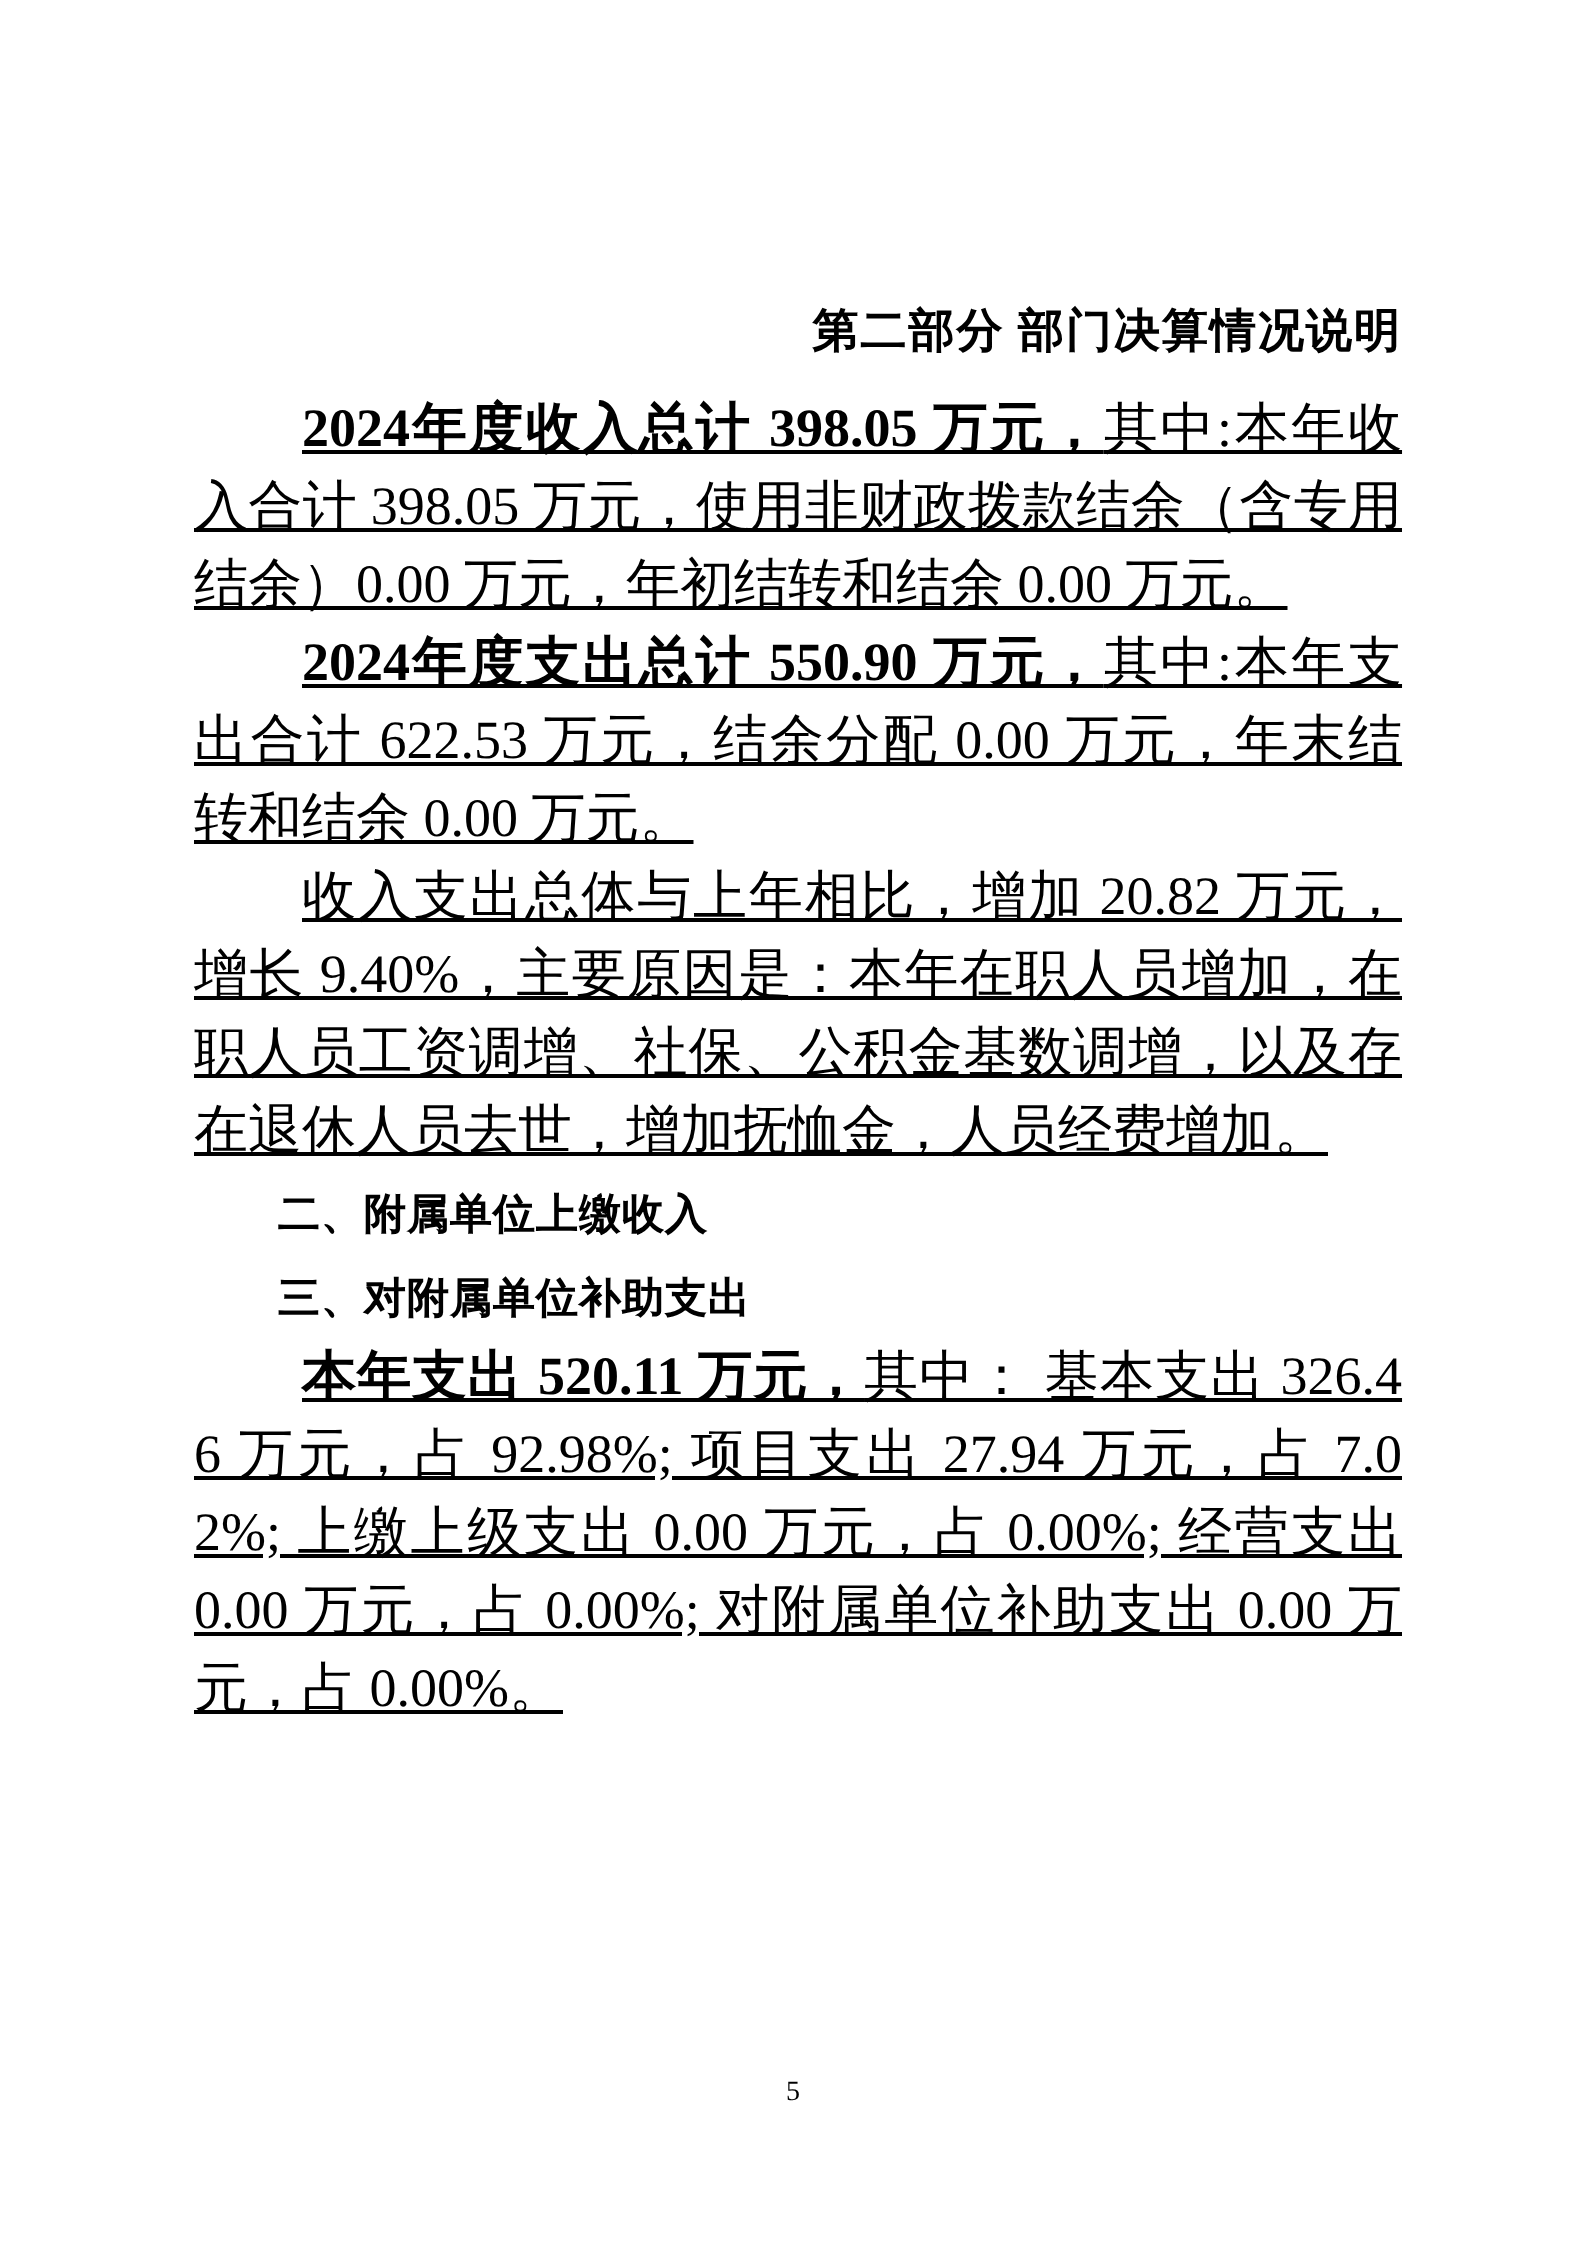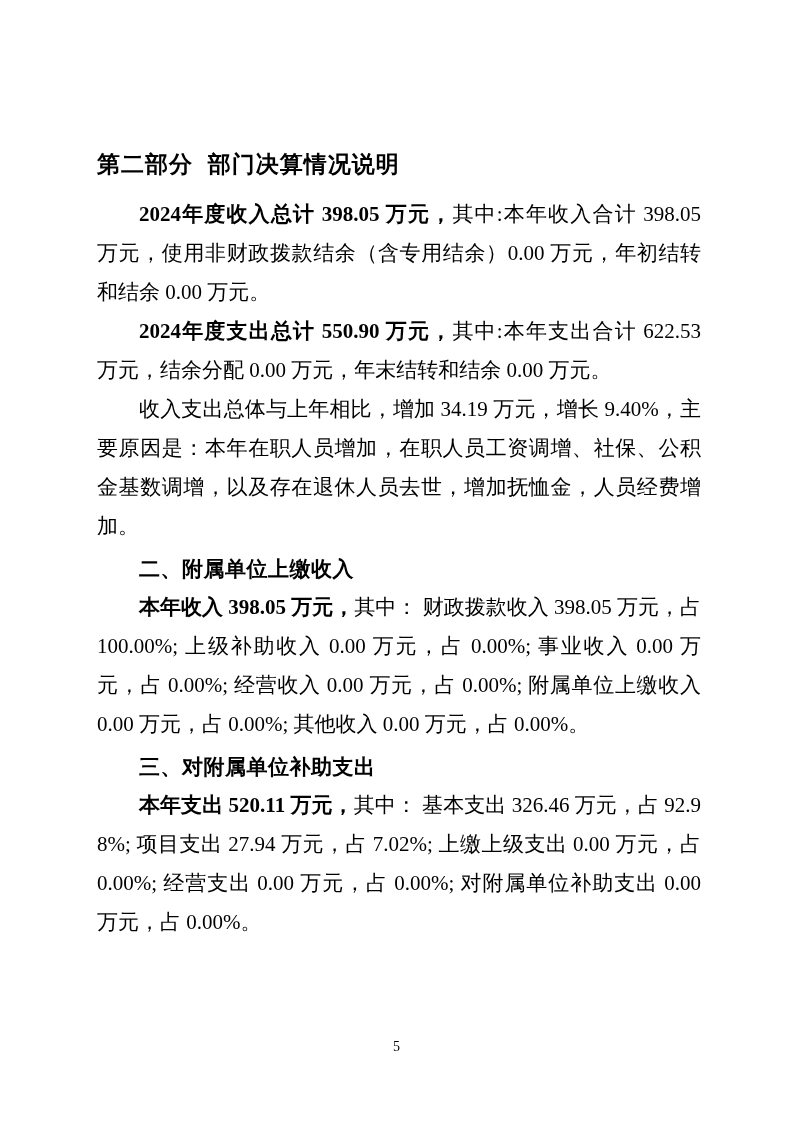--- a/index.html
+++ b/index.html
@@ -17,45 +17,46 @@
     width: 793px; height: 1122px;
     background: #ffffff;
   }
   .content {
     position: absolute;
     left: 97px;
     top: 146px;
     width: 604px;
   }
   .doc-title {
-    font-family: Liberation Mono, monospace;
+    font-family: Liberation Serif, serif;
     font-weight: 700;
     font-size: 23px;
     line-height: 40px;
-    text-align: left;
+    text-align: right;
     letter-spacing: 1px;
     margin: 0 0 9px 0;
   }
   .section-heading {
     font-family: "Liberation Sans", "DejaVu Sans", sans-serif;
     font-weight: 700;
     font-size: 21px;
     line-height: 39px;
     margin: 3px 0 0 0;
     text-indent: 2em;
     letter-spacing: 0.5px;
   }
   .para {
-    font-size: 21px;
+    font-size: 27px;
     line-height: 39px;
     margin: 0;
     text-indent: 2em;
     text-align: justify;
     text-justify: inter-ideograph;
     word-break: break-all;
+    text-decoration: underline;
   }
   .lead {
     font-weight: 700;
   }
   .page-number {
     position: absolute;
     top: 1038px;
     left: 0;
     width: 100%;
     text-align: center;
@@ -68,26 +69,25 @@
 <body>
 
 <div class="page">
   <div class="content">
 
     <h1 class="doc-title">第二部分 部门决算情况说明</h1>
 
     <section>
       <p class="para"><span class="lead">2024年度收入总计 398.05 万元，</span><span>其中:本年收入合计 398.05 万元，使用非财政拨款结余（含专用结余）0.00 万元，年初结转和结余 0.00 万元。</span></p>
       <p class="para"><span class="lead">2024年度支出总计 550.90 万元，</span><span>其中:本年支出合计 622.53 万元，结余分配 0.00 万元，年末结转和结余 0.00 万元。</span></p>
-      <p class="para"><span class="lead"></span><span>收入支出总体与上年相比，增加 34.19 万元，增长 9.40%，主要原因是：本年在职人员增加，在职人员工资调增、社保、公积金基数调增，以及存在退休人员去世，增加抚恤金，人员经费增加。</span></p>
+      <p class="para"><span class="lead"></span><span>收入支出总体与上年相比，增加 20.82 万元，增长 9.40%，主要原因是：本年在职人员增加，在职人员工资调增、社保、公积金基数调增，以及存在退休人员去世，增加抚恤金，人员经费增加。</span></p>
     </section>
 
     <section>
       <h2 class="section-heading">二、附属单位上缴收入</h2>
-      <p class="para"><span class="lead">本年收入 398.05 万元，</span><span>其中： 财政拨款收入 398.05 万元，占 100.00%; 上级补助收入 0.00 万元，占 0.00%; 事业收入 0.00 万元，占 0.00%; 经营收入 0.00 万元，占 0.00%; 附属单位上缴收入 0.00 万元，占 0.00%; 其他收入 0.00 万元，占 0.00%。</span></p>
     </section>
 
     <section>
       <h2 class="section-heading">三、对附属单位补助支出</h2>
       <p class="para"><span class="lead">本年支出 520.11 万元，</span><span>其中： 基本支出 326.46 万元，占 92.98%; 项目支出 27.94 万元，占 7.02%; 上缴上级支出 0.00 万元，占 0.00%; 经营支出 0.00 万元，占 0.00%; 对附属单位补助支出 0.00 万元，占 0.00%。</span></p>
     </section>
 
   </div>
 
   <div class="page-number">5</div>

